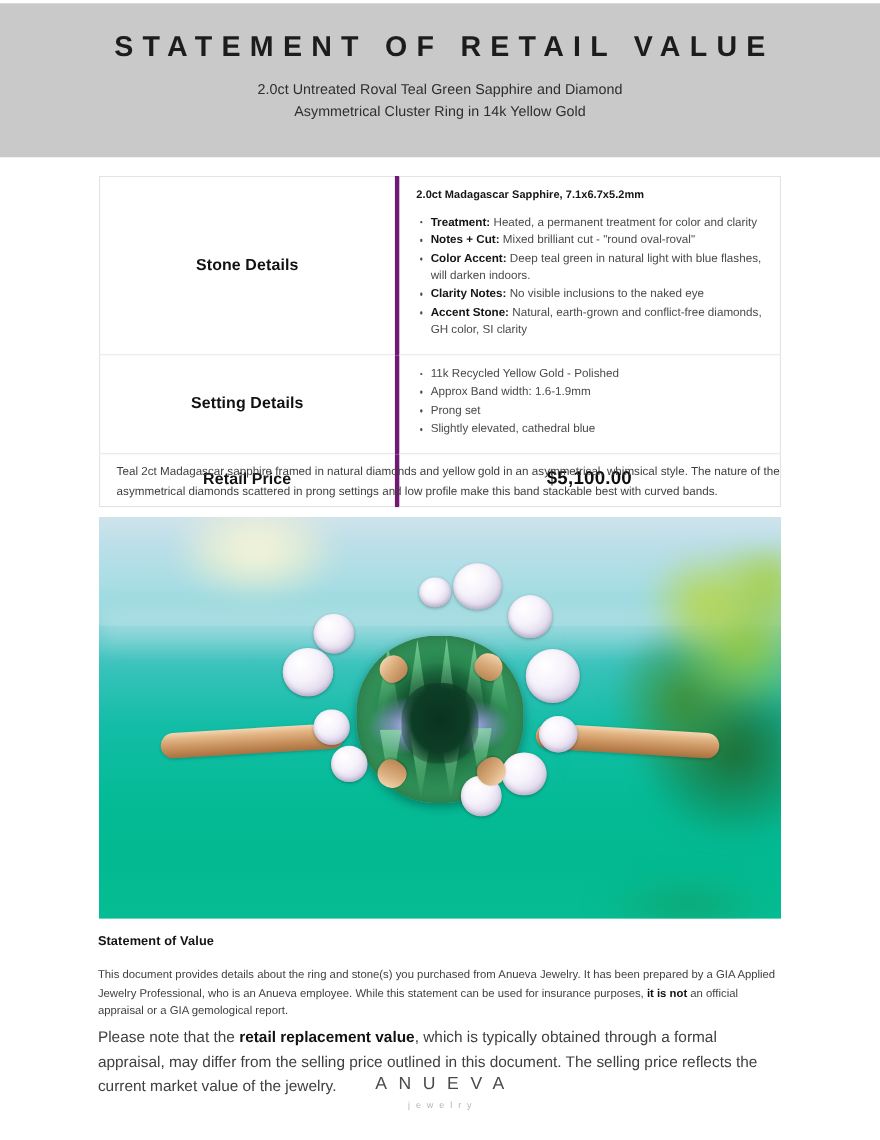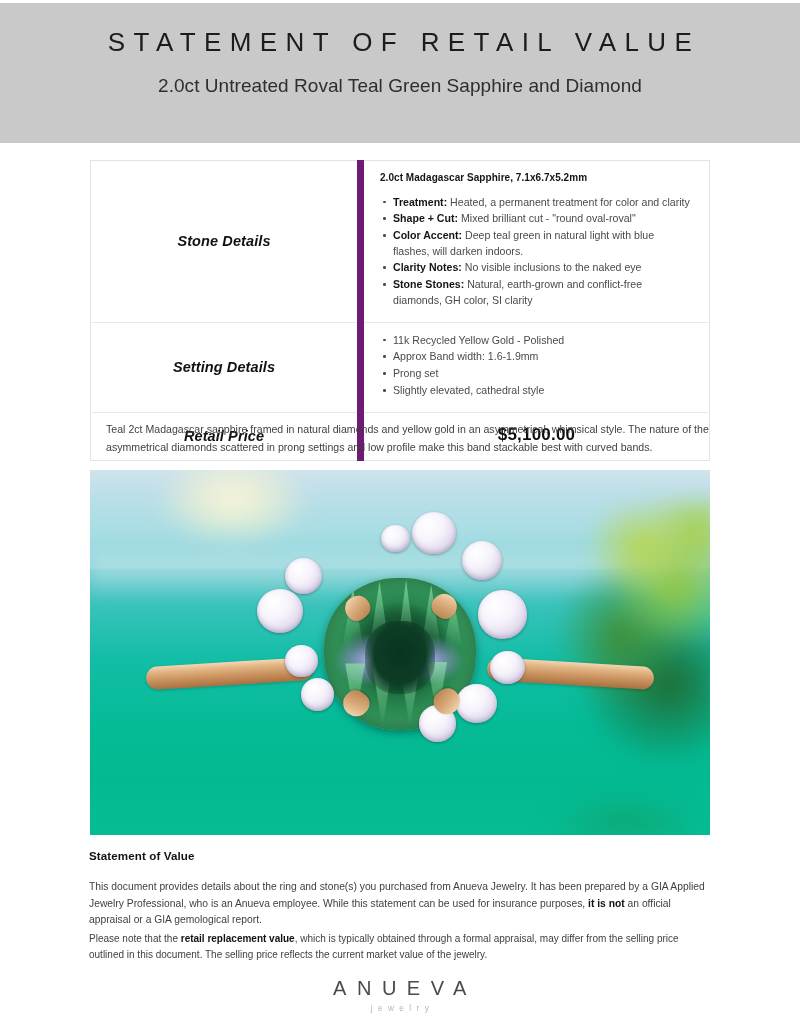--- a/index.html
+++ b/index.html
@@ -29,59 +29,58 @@
     height: 140px;
     background: #c9c9c9;
     display: flex;
     flex-direction: column;
     align-items: center;
     justify-content: flex-start;
     padding-top: 24px;
   }
   .doc-title {
     font-size: 26px;
-    font-weight: 400;
+    font-weight: 700;
     letter-spacing: 8.4px;
     color: #1c1c1c;
     white-space: nowrap;
     line-height: 1.2;
     text-indent: 8px;
   }
   .doc-subtitle {
     margin-top: 13px;
-    font-size: 19px;
+    font-size: 13px;
     font-weight: 400;
     color: #2e2e2e;
     text-align: center;
     line-height: 1.55;
     letter-spacing: .05px;
   }
 
   
   .details-table {
     position: absolute;
     left: 90px; top: 160px;
     width: 620px;
     border: 1px solid #e3e3e3;
     border-collapse: collapse;
   }
   .details-table tr { border-bottom: 1px solid #e8e8e8; }
   .details-table tr:last-child { border-bottom: none; }
 
   .cell-label {
     width: 270px;
-    border-right: 7px solid #701a75;
+    border-right: 4px solid #701a75;
     text-align: center;
     vertical-align: middle;
     font-size: 14.5px;
     font-weight: 700;
     color: #111;
     letter-spacing: .1px;
     padding: 12px 10px;
-    font-style: italic;
   }
   .cell-value {
     vertical-align: top;
     padding: 10px 16px 12px 16px;
     font-size: 10.6px;
     line-height: 1.45;
     color: #3b3b3b;
   }
   .cell-value.center {
     vertical-align: middle;
@@ -258,35 +257,35 @@
     left: 89px; top: 879px;
     width: 622px;
     font-size: 10.3px;
     line-height: 1.62;
     color: #3f3f3f;
   }
   .sov-p2 {
     position: absolute;
     left: 89px; top: 931px;
     width: 600px;
-    font-size: 10px;
+    font-size: 14px;
     line-height: 1.62;
     color: #3f3f3f;
   }
   .sov-p1 b, .sov-p2 b { color: #111; font-weight: 700; }
 
   
   .footer-logo {
     position: absolute;
     left: 0; top: 978px;
     width: 800px;
     text-align: center;
   }
   .logo-main {
-    font-size: 20px;
+    font-size: 16px;
     font-weight: 300;
     letter-spacing: 10.5px;
     color: #4a4a4a;
     text-indent: 10px;
     line-height: 1;
   }
   .logo-sub {
     margin-top: 6px;
     font-size: 8.2px;
     font-weight: 300;
@@ -297,47 +296,48 @@
 </style>
 </head>
 <body>
 
 <div class="page">
 
   <div class="header-band">
     <div class="doc-title">STATEMENT OF RETAIL VALUE</div>
     <div class="doc-subtitle">
       <div>2.0ct Untreated Roval Teal Green Sapphire and Diamond</div>
+      <div>Asymmetrical Cluster Ring in 14k Yellow Gold</div>
     </div>
   </div>
 
   <table class="details-table">
     <tbody>
       <tr>
         <td class="cell-label">Stone Details</td>
         <td class="cell-value">
           <div class="value-heading">2.0ct Madagascar Sapphire, 7.1x6.7x5.2mm</div>
           <ul class="bullets">
             <li><b>Treatment:</b><span> Heated, a permanent treatment for color and clarity</span></li>
-            <li><b>Shape + Cut:</b><span> Mixed brilliant cut - "round oval-roval"</span></li>
+            <li><b>Notes + Cut:</b><span> Mixed brilliant cut - "round oval-roval"</span></li>
             <li><b>Color Accent:</b><span> Deep teal green in natural light with blue flashes, will darken indoors.</span></li>
             <li><b>Clarity Notes:</b><span> No visible inclusions to the naked eye</span></li>
-            <li><b>Stone Stones:</b><span> Natural, earth-grown and conflict-free diamonds, GH color, SI clarity</span></li>
+            <li><b>Accent Stone:</b><span> Natural, earth-grown and conflict-free diamonds, GH color, SI clarity</span></li>
           </ul>
         </td>
       </tr>
 
       <tr>
         <td class="cell-label">Setting Details</td>
         <td class="cell-value">
           <ul class="bullets plain">
             <li>11k Recycled Yellow Gold - Polished</li>
             <li>Approx Band width: 1.6-1.9mm</li>
             <li>Prong set</li>
-            <li>Slightly elevated, cathedral style</li>
+            <li>Slightly elevated, cathedral blue</li>
           </ul>
         </td>
       </tr>
 
       <tr>
         <td class="cell-label">Retail Price</td>
         <td class="cell-value center">
           <span class="price">$5,100.00</span>
         </td>
       </tr>

